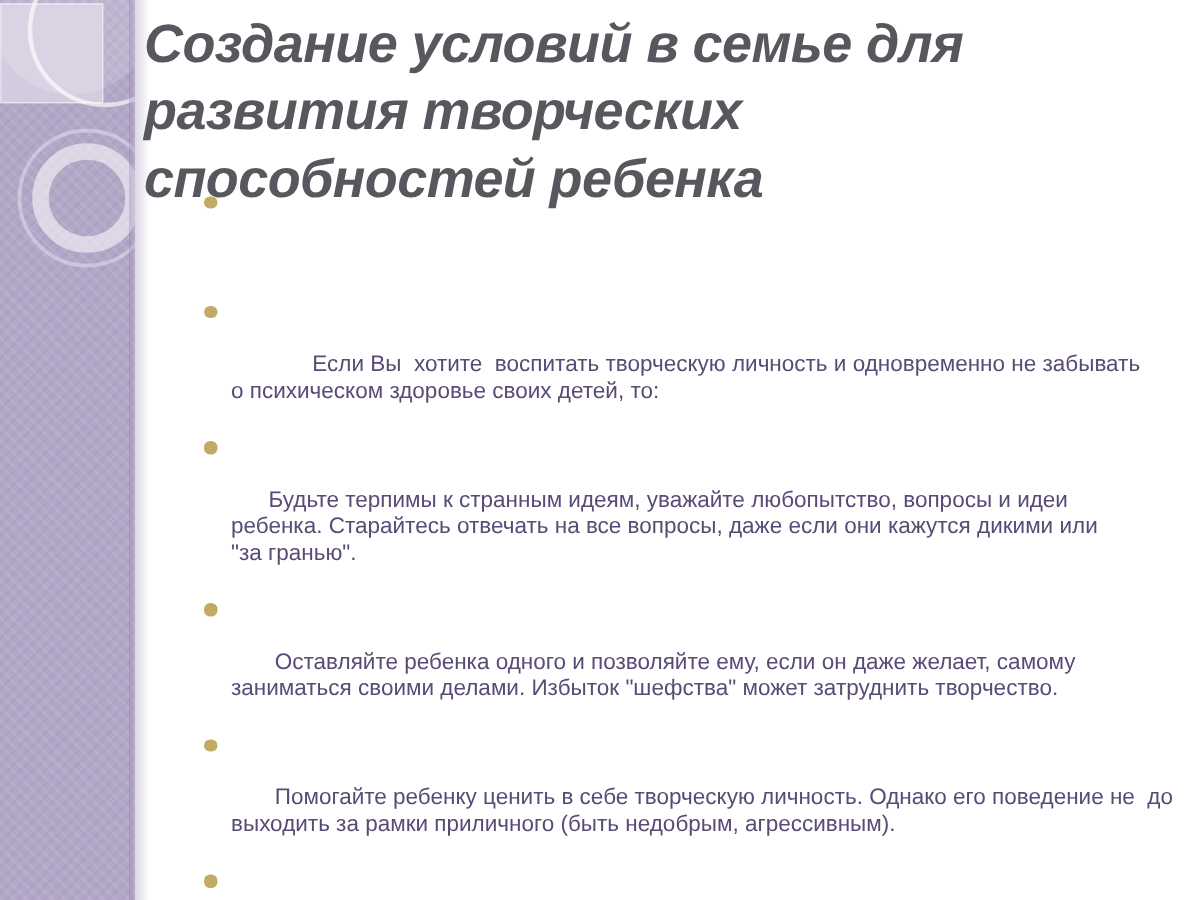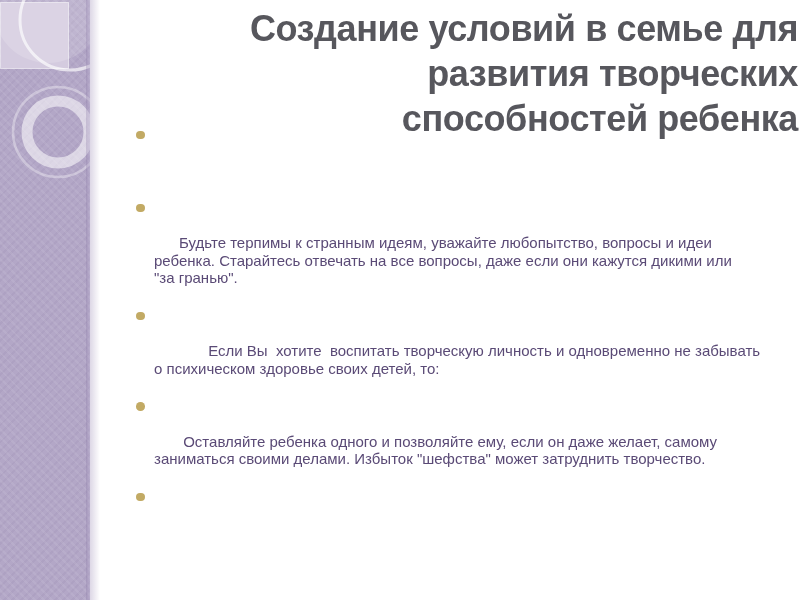--- a/index.html
+++ b/index.html
@@ -37,22 +37,23 @@
     background:linear-gradient(90deg, rgba(179,167,199,0.45), rgba(255,255,255,0));
   }
   .sidebar svg{position:absolute;left:0;top:0;}
 
   
   .title{
     position:absolute;left:96px;right:2px;top:6px;
     font-weight:bold;font-size:36px;line-height:45px;
     letter-spacing:-0.4px;
     color:var(--title_text);
-    text-align:right;
+    text-align:left;
     white-space:pre-line;
+    font-style:italic;
   }
 
   
   .bullets{
     position:absolute;left:130px;right:4px;top:126px;
     list-style:none;
   }
   .bullets li{
     position:relative;
     padding-left:24px;
@@ -94,33 +95,38 @@
 развития творческих
 способностей ребенка</h1>
 
   <ul class="bullets">
     <li>
       <span class="dot"></span>
       <span></span>
     </li>
     <li>
       <span class="dot"></span>
+      <span>       Если Вы  хотите  воспитать творческую личность и одновременно не забывать
+о психическом здоровье своих детей, то:</span>
+    </li>
+    <li>
+      <span class="dot"></span>
       <span>Будьте терпимы к странным идеям, уважайте любопытство, вопросы и идеи
 ребенка. Старайтесь отвечать на все вопросы, даже если они кажутся дикими или
 "за гранью".</span>
     </li>
     <li>
       <span class="dot"></span>
-      <span>       Если Вы  хотите  воспитать творческую личность и одновременно не забывать
-о психическом здоровье своих детей, то:</span>
+      <span> Оставляйте ребенка одного и позволяйте ему, если он даже желает, самому
+заниматься своими делами. Избыток "шефства" может затруднить творчество.</span>
     </li>
     <li>
       <span class="dot"></span>
-      <span> Оставляйте ребенка одного и позволяйте ему, если он даже желает, самому
-заниматься своими делами. Избыток "шефства" может затруднить творчество.</span>
+      <span> Помогайте ребенку ценить в себе творческую личность. Однако его поведение не  до
+выходить за рамки приличного (быть недобрым, агрессивным).</span>
     </li>
     <li>
       <span class="dot"></span>
       
     </li>
 
   </ul>
 
 </div>
 

